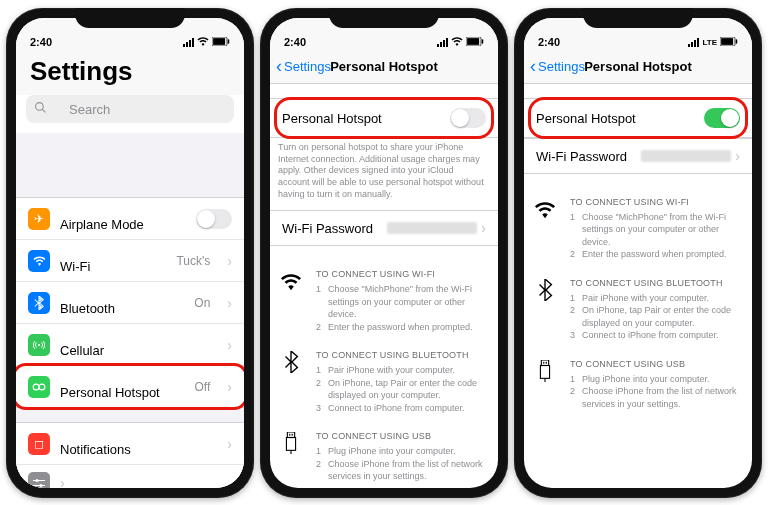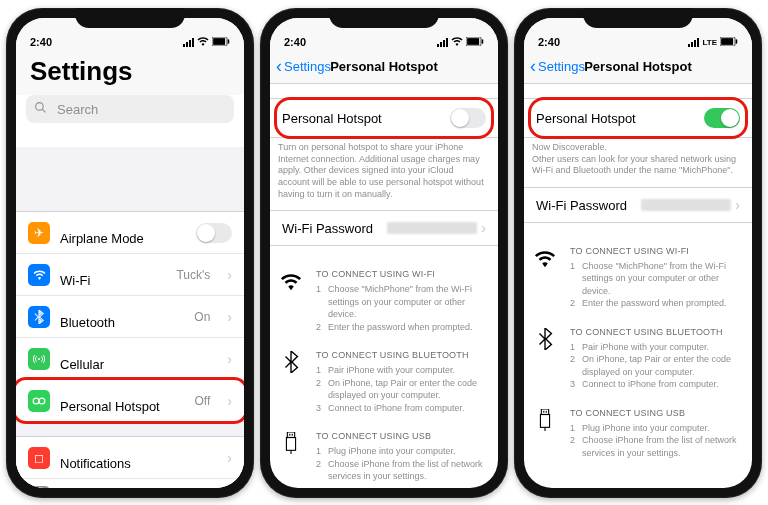--- a/index.html
+++ b/index.html
@@ -66,30 +66,30 @@
 
   
   .hdr-large {
     background:#f8f8f8;
     padding: 6px 14px 8px 14px;
     font-size: 26px;
     font-weight: 700;
     color:#000;
   }
   .search-bar {
-    margin: 0 10px 24px 10px;
+    margin: 0 10px 10px 10px;
     background: rgba(142,142,147,0.15);
     border-radius: 8px;
     height: 28px;
     display: flex;
     align-items: center;
     padding: 0 8px;
     color: #8e8e93;
     font-size: 13px;
-    gap:10px;
+    gap:22px;
   }
   .content { background:#f2f2f7; }
   .spacer { height: 50px; }
   .group {
     margin: 14px 0;
     background: #fff;
     border-top: 0.5px solid #d1d1d6;
     border-bottom: 0.5px solid #d1d1d6;
   }
   .row {
@@ -464,24 +464,20 @@
     <div style="height:14px"></div>
     <div class="section">
       <div class="toggle-row">
         <div class="highlight-ring2"></div>
         <span>Personal Hotspot</span>
         <div class="toggle on">
             <div class="knob"></div>
           </div>
       </div>
     </div>
-    <div class="footer-text">
-      <span>Now Discoverable.</span><br>
-      <span>Other users can look for your shared network using Wi-Fi and Bluetooth under the name "MichPhone".</span>
-    </div>
     <div class="section">
       <div class="wifi-pass-row">
         <span>Wi-Fi Password</span>
         <span style="display:flex;align-items:center;gap:4px;">
           <span class="blur"></span>
           <span class="chevron">›</span>
         </span>
       </div>
     </div>
     <div class="instr-group">

